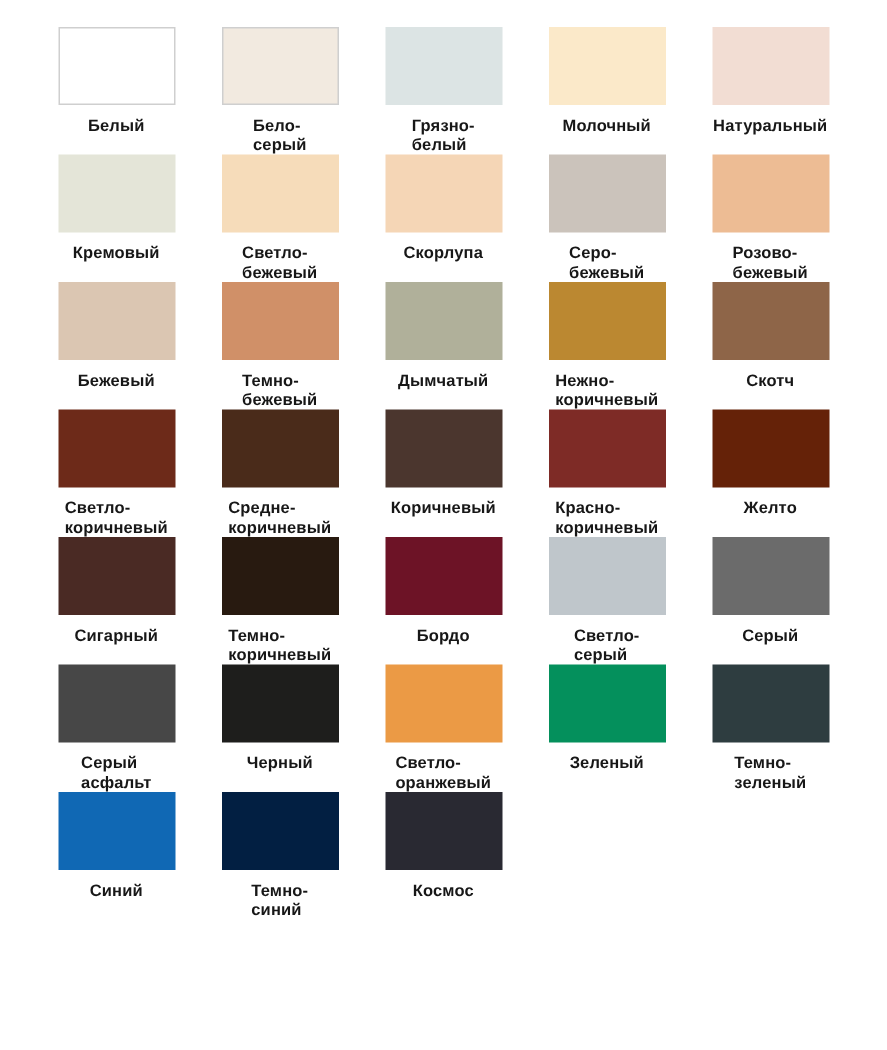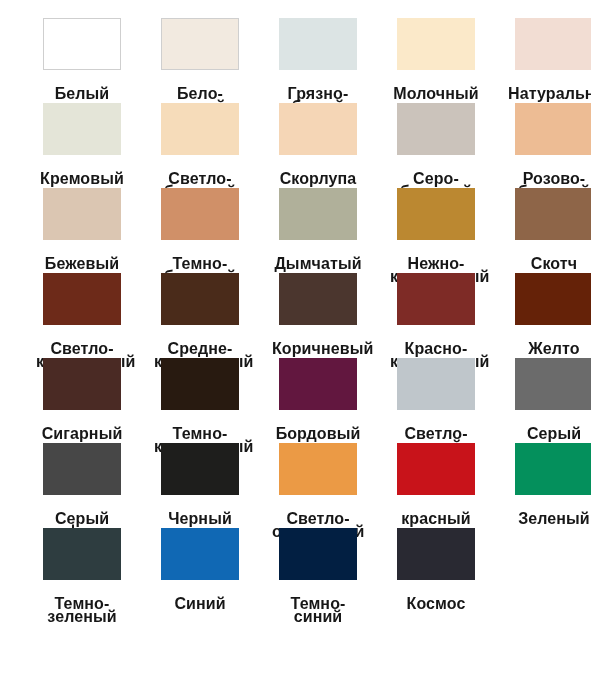--- a/index.html
+++ b/index.html
@@ -34,25 +34,25 @@
   .swatch-chip {
     width: 78px;
     height: 52px;
     box-sizing: border-box;
     flex: 0 0 auto;
   }
   .swatch-chip.bordered {
     border: 1px solid #cfcfcf;
   }
   .swatch-label {
-    margin-top: 18px;
-    font-size: 16px;
+    margin-top: 8px;
+    font-size: 11px;
     font-weight: bold;
     line-height: 12.5px;
-    text-align: center;
+    text-align: left;
     letter-spacing: 0.1px;
     white-space: pre-line;
     color: #171717;
     max-width: 92px;
   }
 </style>
 </head>
 <body>
 
 <div id="palette-grid">
@@ -149,22 +149,22 @@
     <div class="swatch-cell">
       <div class="swatch-chip" style="background: rgb(74, 42, 36);"></div>
       <div class="swatch-label">Сигарный</div>
     </div>
     <div class="swatch-cell">
       <div class="swatch-chip" style="background: rgb(40, 26, 16);"></div>
       <div class="swatch-label">Темно-
 коричневый</div>
     </div>
     <div class="swatch-cell">
-      <div class="swatch-chip" style="background: rgb(98, 23, 63);"></div>
-      <div class="swatch-label">Бордовый</div>
+      <div class="swatch-chip" style="background: rgb(109, 19, 38);"></div>
+      <div class="swatch-label">Бордо</div>
     </div>
     <div class="swatch-cell">
       <div class="swatch-chip" style="background: rgb(191, 198, 203);"></div>
       <div class="swatch-label">Светло-
 серый</div>
     </div>
     <div class="swatch-cell">
       <div class="swatch-chip" style="background: rgb(107, 107, 107);"></div>
       <div class="swatch-label">Серый</div>
     </div>
@@ -176,24 +176,20 @@
     <div class="swatch-cell">
       <div class="swatch-chip" style="background: rgb(30, 30, 28);"></div>
       <div class="swatch-label">Черный</div>
     </div>
     <div class="swatch-cell">
       <div class="swatch-chip" style="background: rgb(235, 154, 69);"></div>
       <div class="swatch-label">Светло-
 оранжевый</div>
     </div>
     <div class="swatch-cell">
-      <div class="swatch-chip" style="background: rgb(200, 19, 26);"></div>
-      <div class="swatch-label">красный</div>
-    </div>
-    <div class="swatch-cell">
       <div class="swatch-chip" style="background: rgb(4, 144, 92);"></div>
       <div class="swatch-label">Зеленый</div>
     </div>
     <div class="swatch-cell">
       <div class="swatch-chip" style="background: rgb(46, 61, 64);"></div>
       <div class="swatch-label">Темно-
 зеленый</div>
     </div>
     <div class="swatch-cell">
       <div class="swatch-chip" style="background: rgb(16, 104, 180);"></div>

